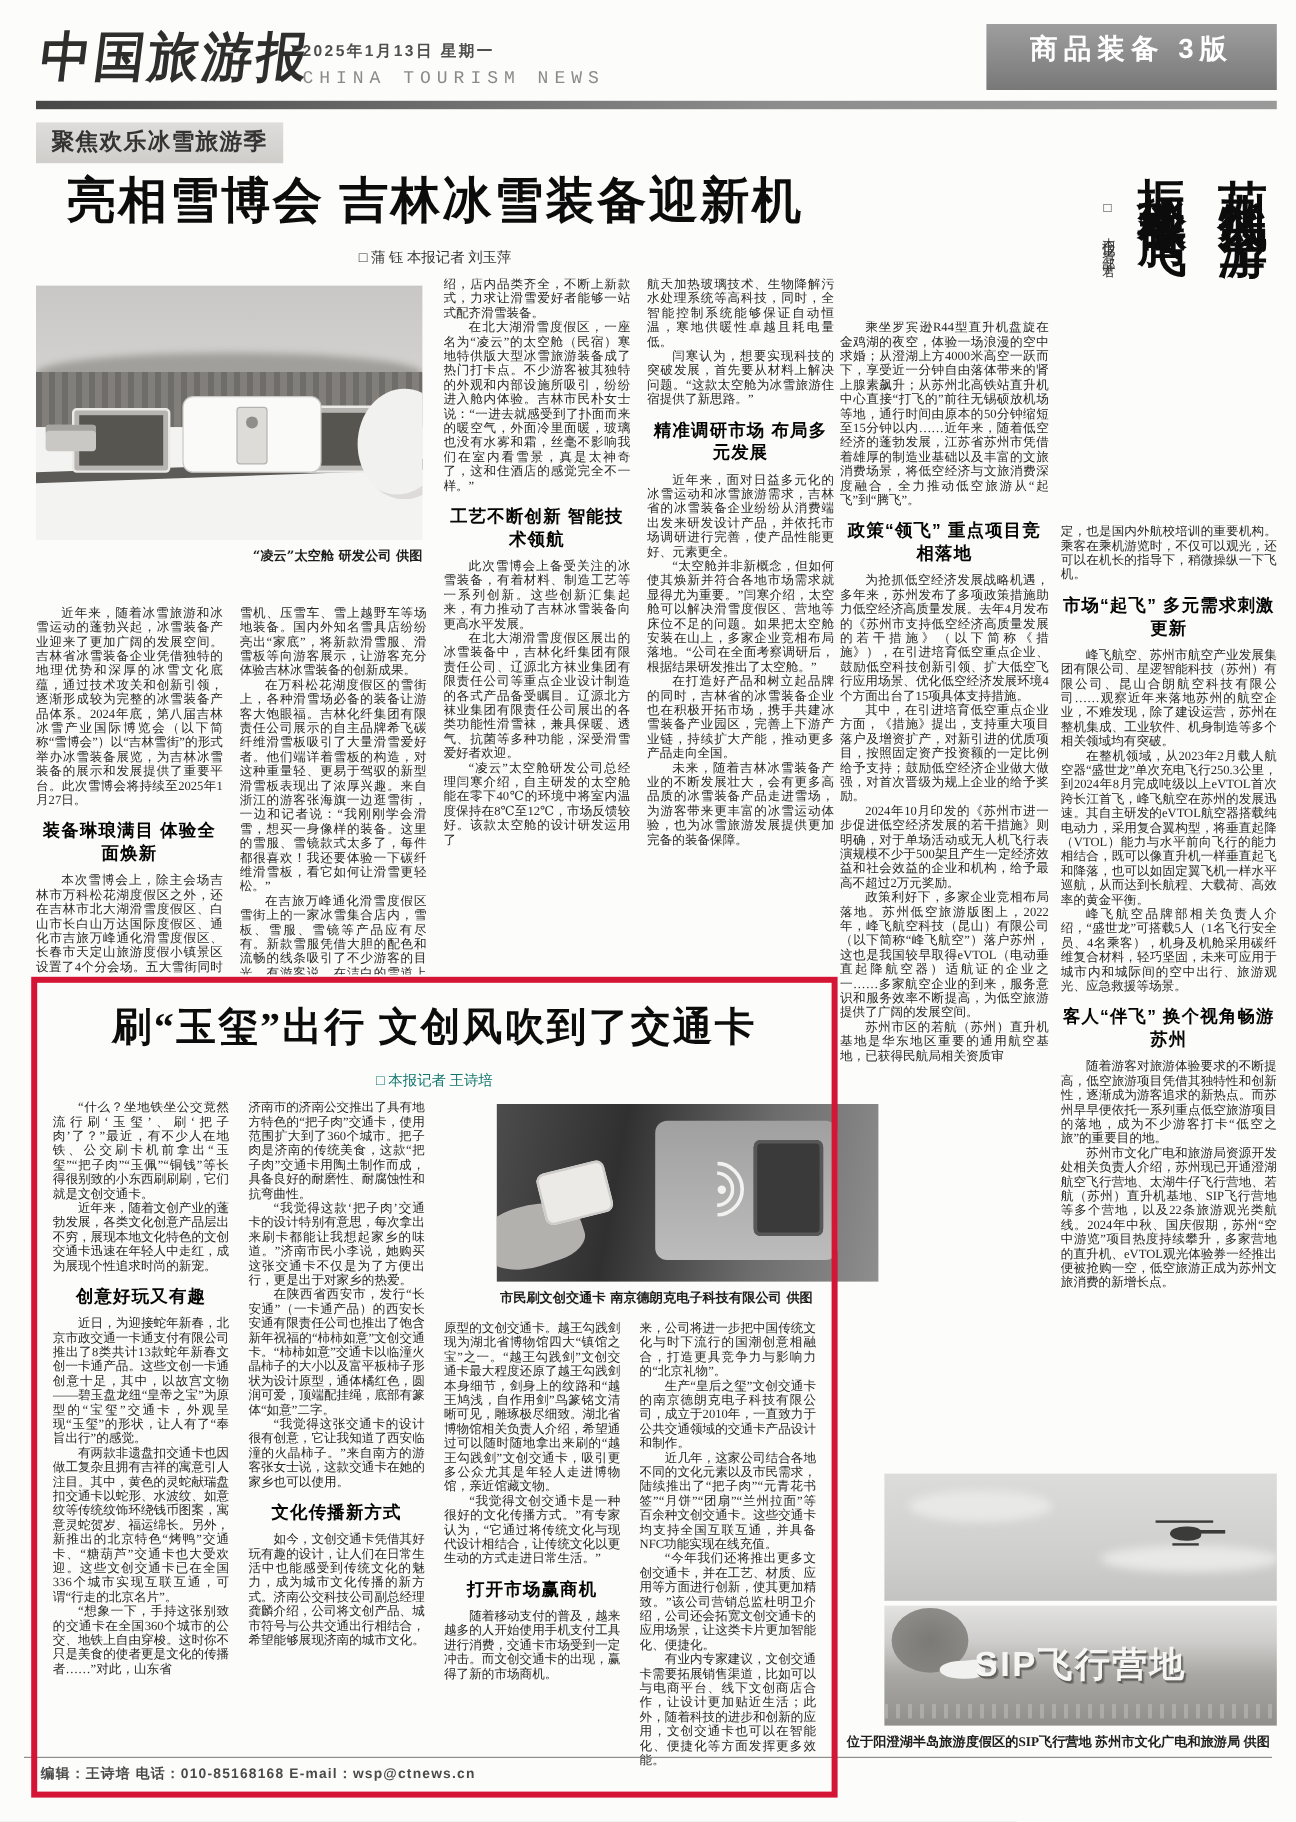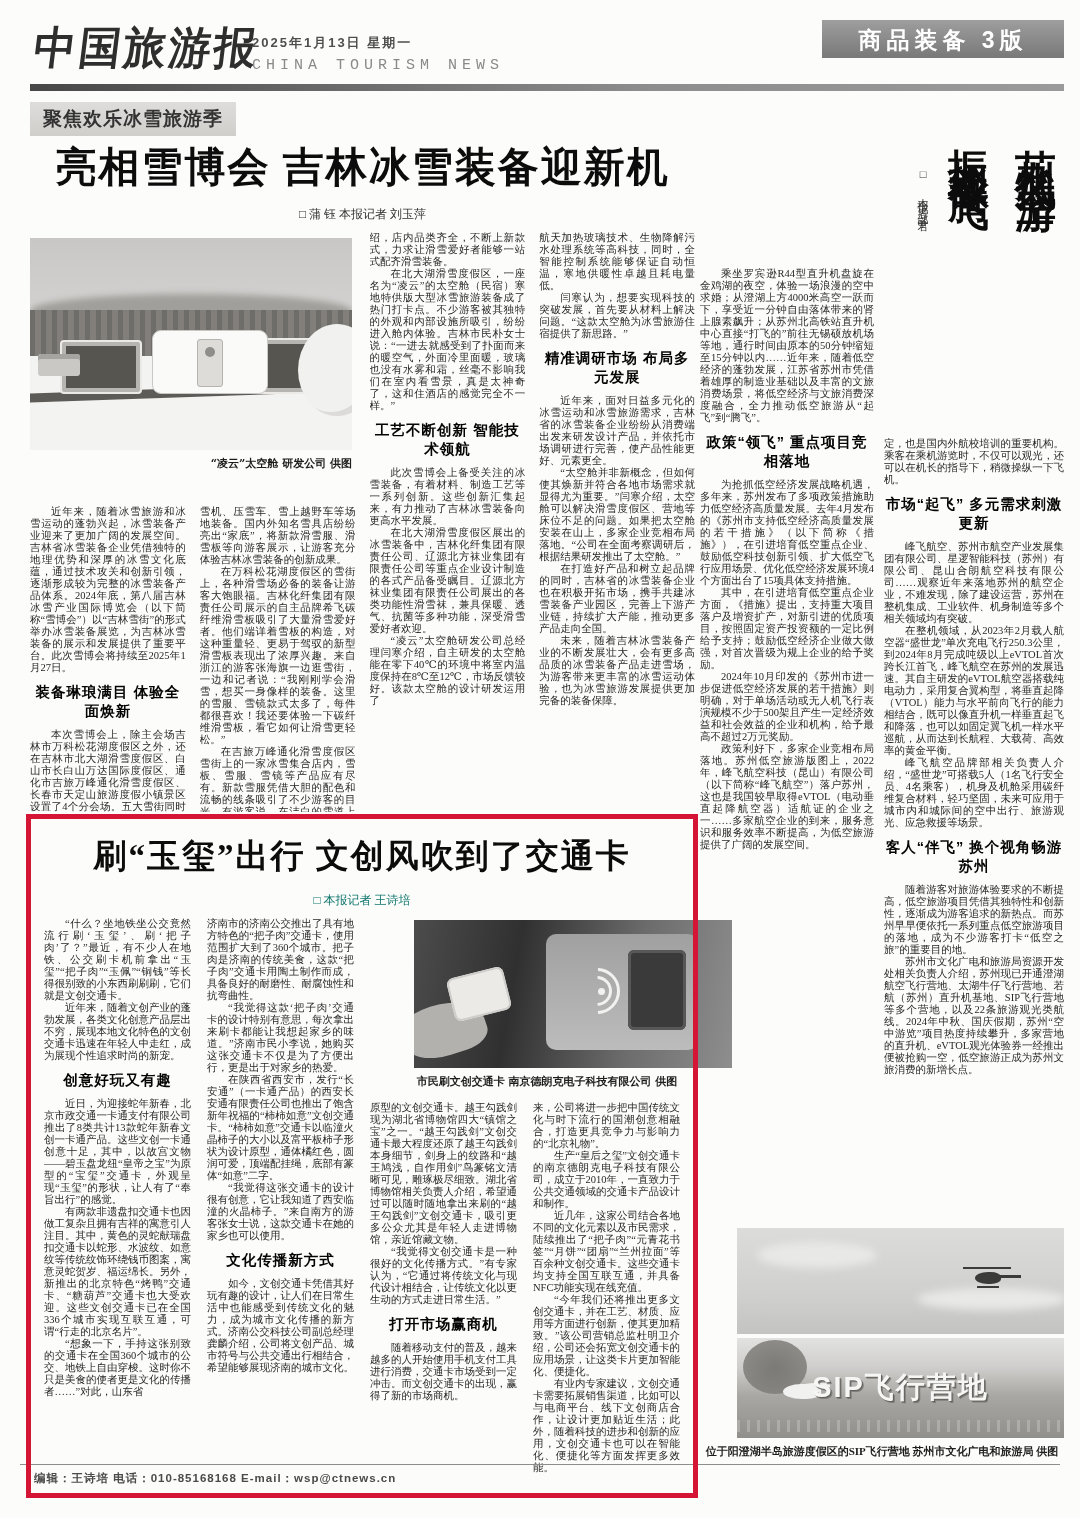--- a/index.html
+++ b/index.html
@@ -14,21 +14,21 @@
     position:absolute; left:34px; top:20px; font-size:42px; font-weight:900;
     font-family:"DejaVu Serif",serif; color:#2e2e2e;
     transform:skewX(-7deg) scaleY(1.06); letter-spacing:3px;
   }
   .dateblock { position:absolute; left:252px; top:34px; }
   .dateblock .d1 { font-size:13px; font-weight:bold; color:#4e4e4e; letter-spacing:2px;
     font-family:"Liberation Sans","DejaVu Sans",sans-serif; }
   .dateblock .d2 { margin-top:5px; font-size:15px; letter-spacing:5px; color:#8a8a8a;
     font-family:Liberation Mono, monospace; }
   .sectionbox {
-    position:absolute; left:822px; top:20px; width:242px; height:38px;
+    position:absolute; left:822px; top:20px; width:242px; height:55px;
     background:linear-gradient(#9e9e9e,#787878); color:#fff; text-align:center;
     font-size:23px; font-weight:bold; line-height:40px; letter-spacing:5px;
     font-family:"Liberation Sans","DejaVu Sans",sans-serif;
   }
   .headrule { position:absolute; left:30px; top:84px; width:1034px; height:7px;
     background:linear-gradient(90deg,#474747,#8d8d8d 60%,#9a9a9a); }
   
   .para { text-indent:2em; font-size:10.5px; line-height:12px; text-align:justify;
     color:#272727; }
   .para.cont { text-indent:0; }
@@ -270,20 +270,21 @@
     <div class="vline">振翅欲腾飞</div>
     <div class="vby">□ 本报记者 邰子君</div>
   </div>
   <div class="a3-colA">
       <p class="para">乘坐罗宾逊R44型直升机盘旋在金鸡湖的夜空，体验一场浪漫的空中求婚；从澄湖上方4000米高空一跃而下，享受近一分钟自由落体带来的肾上腺素飙升；从苏州北高铁站直升机中心直接“打飞的”前往无锡硕放机场等地，通行时间由原本的50分钟缩短至15分钟以内……近年来，随着低空经济的蓬勃发展，江苏省苏州市凭借着雄厚的制造业基础以及丰富的文旅消费场景，将低空经济与文旅消费深度融合，全力推动低空旅游从“起飞”到“腾飞”。</p>
       <div class="subhead">政策“领飞” 重点项目竞相落地</div>
       <p class="para">为抢抓低空经济发展战略机遇，多年来，苏州发布了多项政策措施助力低空经济高质量发展。去年4月发布的《苏州市支持低空经济高质量发展的若干措施》（以下简称《措施》），在引进培育低空重点企业、鼓励低空科技创新引领、扩大低空飞行应用场景、优化低空经济发展环境4个方面出台了15项具体支持措施。</p>
       <p class="para">其中，在引进培育低空重点企业方面，《措施》提出，支持重大项目落户及增资扩产，对新引进的优质项目，按照固定资产投资额的一定比例给予支持；鼓励低空经济企业做大做强，对首次晋级为规上企业的给予奖励。</p>
       <p class="para">2024年10月印发的《苏州市进一步促进低空经济发展的若干措施》则明确，对于单场活动或无人机飞行表演规模不少于500架且产生一定经济效益和社会效益的企业和机构，给予最高不超过2万元奖励。</p>
       <p class="para">政策利好下，多家企业竞相布局落地。苏州低空旅游版图上，2022年，峰飞航空科技（昆山）有限公司（以下简称“峰飞航空”）落户苏州，这也是我国较早取得eVTOL（电动垂直起降航空器）适航证的企业之一……多家航空企业的到来，服务意识和服务效率不断提高，为低空旅游提供了广阔的发展空间。</p>
+      <p class="para">苏州市区的若航（苏州）直升机基地是华东地区重要的通用航空基地，已获得民航局相关资质审</p>
     </div>
   <div class="a3-colB">
       <p class="para cont">定，也是国内外航校培训的重要机构。乘客在乘机游览时，不仅可以观光，还可以在机长的指导下，稍微操纵一下飞机。</p>
       <div class="subhead">市场“起飞” 多元需求刺激更新</div>
       <p class="para">峰飞航空、苏州市航空产业发展集团有限公司、星逻智能科技（苏州）有限公司、昆山合朗航空科技有限公司……观察近年来落地苏州的航空企业，不难发现，除了建设运营，苏州在整机集成、工业软件、机身制造等多个相关领域均有突破。</p>
       <p class="para">在整机领域，从2023年2月载人航空器“盛世龙”单次充电飞行250.3公里，到2024年8月完成吨级以上eVTOL首次跨长江首飞，峰飞航空在苏州的发展迅速。其自主研发的eVTOL航空器搭载纯电动力，采用复合翼构型，将垂直起降（VTOL）能力与水平前向飞行的能力相结合，既可以像直升机一样垂直起飞和降落，也可以如固定翼飞机一样水平巡航，从而达到长航程、大载荷、高效率的黄金平衡。</p>
       <p class="para">峰飞航空品牌部相关负责人介绍，“盛世龙”可搭载5人（1名飞行安全员、4名乘客），机身及机舱采用碳纤维复合材料，轻巧坚固，未来可应用于城市内和城际间的空中出行、旅游观光、应急救援等场景。</p>
       <div class="subhead">客人“伴飞” 换个视角畅游苏州</div>
       <p class="para">随着游客对旅游体验要求的不断提高，低空旅游项目凭借其独特性和创新性，逐渐成为游客追求的新热点。而苏州早早便依托一系列重点低空旅游项目的落地，成为不少游客打卡“低空之旅”的重要目的地。</p>
       <p class="para">苏州市文化广电和旅游局资源开发处相关负责人介绍，苏州现已开通澄湖航空飞行营地、太湖牛仔飞行营地、若航（苏州）直升机基地、SIP飞行营地等多个营地，以及22条旅游观光类航线。2024年中秋、国庆假期，苏州“空中游览”项目热度持续攀升，多家营地的直升机、eVTOL观光体验券一经推出便被抢购一空，低空旅游正成为苏州文旅消费的新增长点。</p>

